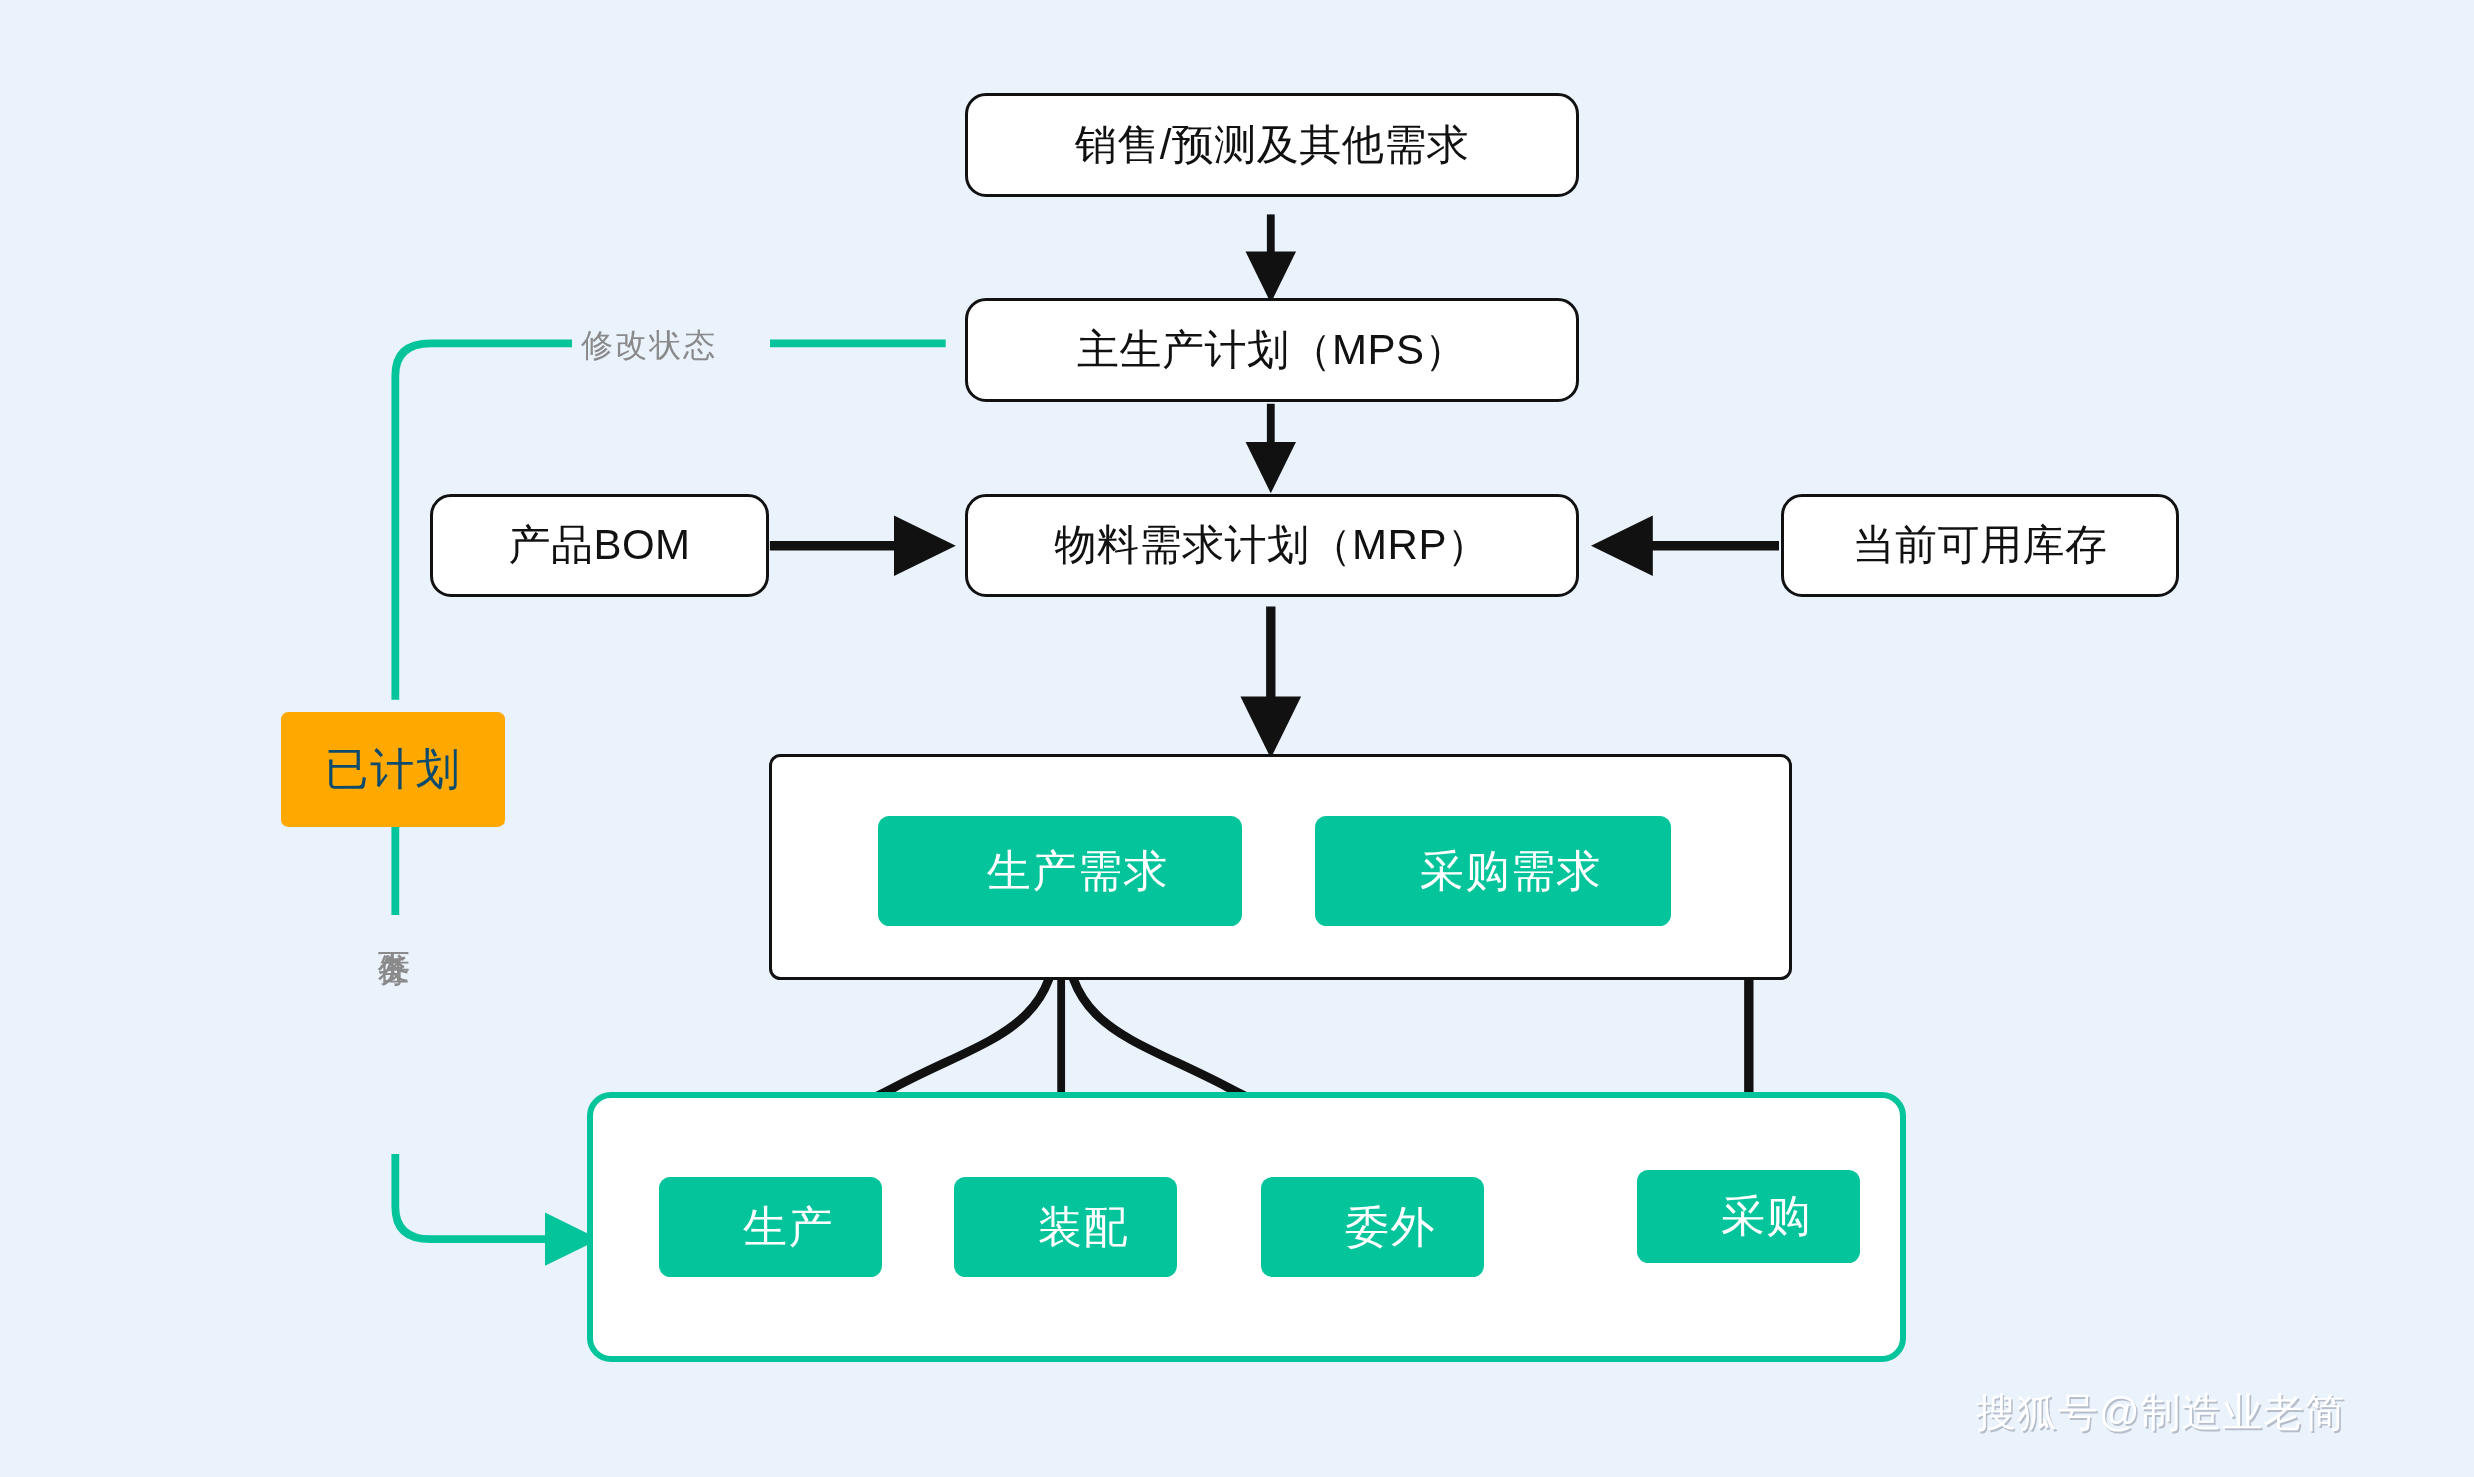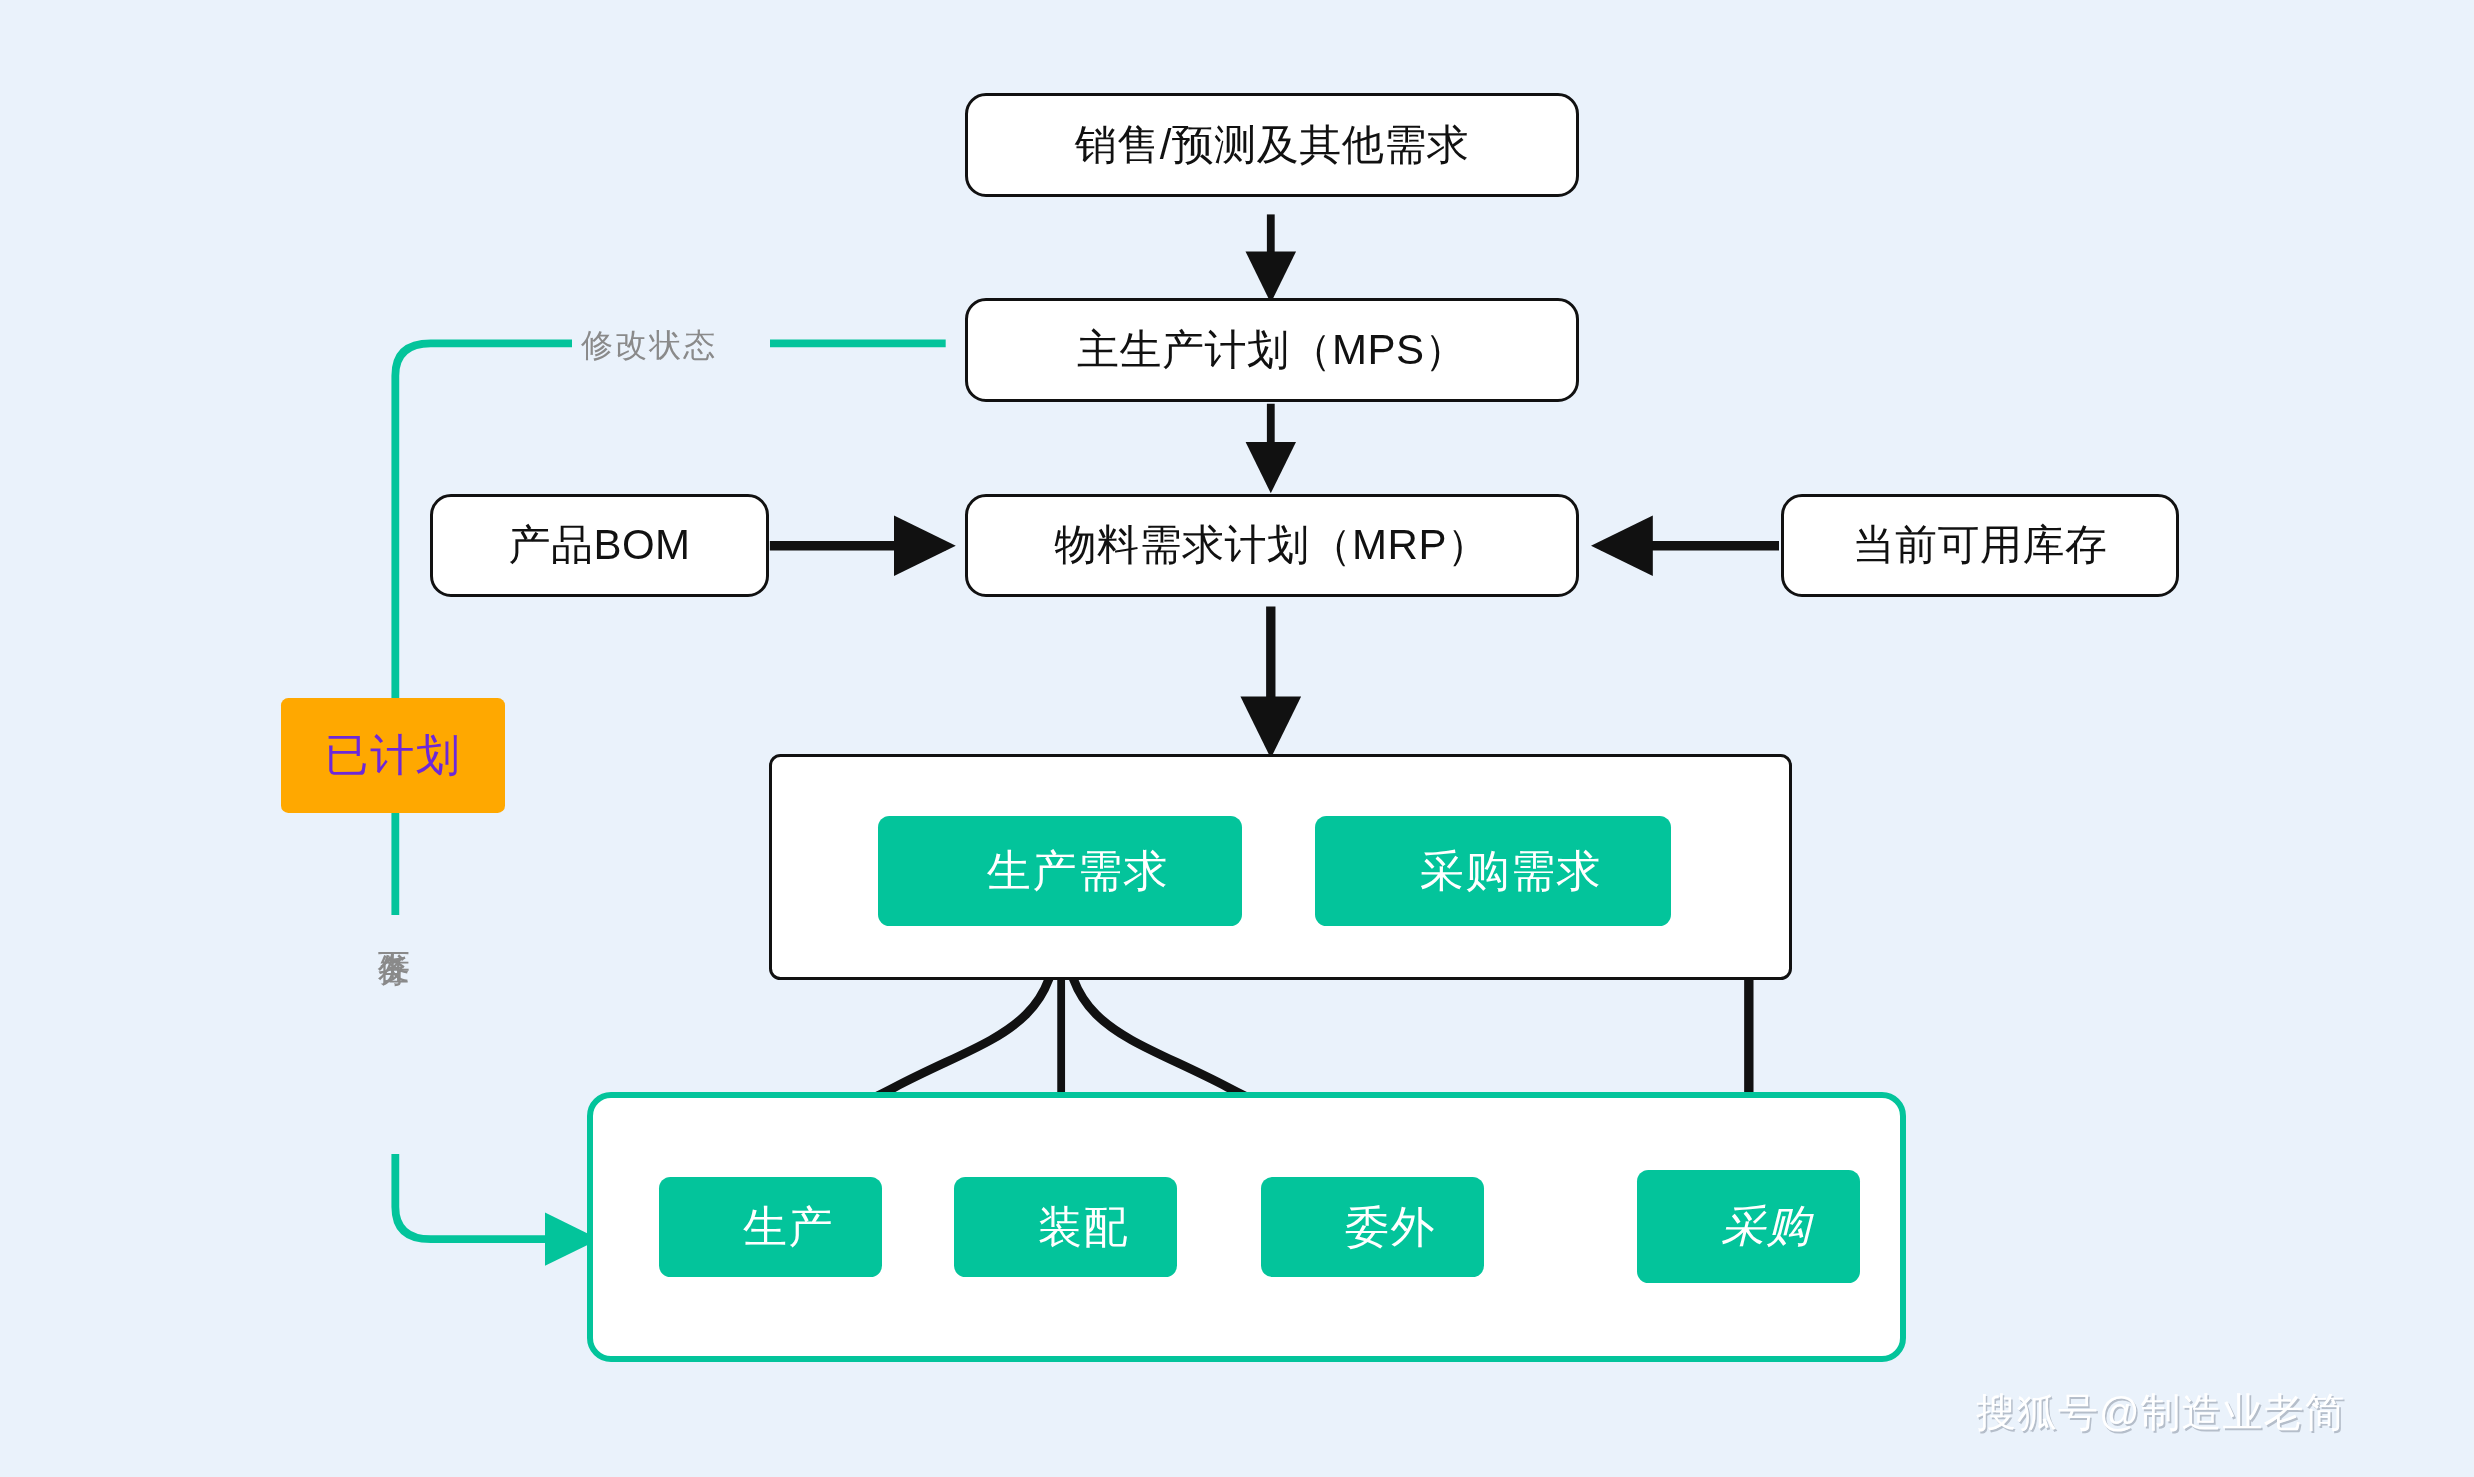--- a/index.html
+++ b/index.html
@@ -47,23 +47,24 @@
     background: #03c49b;
     border-radius: 11.4px;
     color: #ffffff;
     font-size: 44px;
     letter-spacing: 1.6px;
     padding-left: 36px;
   }
   .node-orange {
     background: #ffa800;
     border-radius: 7.3px;
-    color: #6d28d9;
+    color: #0c4a6e;
     font-size: 44px;
     letter-spacing: 1.6px;
+    margin-top: 14px;
   }
 
   
   .container-black {
     position: absolute;
     box-sizing: border-box;
     background: #ffffff;
     border: 3.6px solid #111111;
     border-radius: 11.4px;
   }
@@ -189,20 +190,20 @@
   </div>
 
   <div class="node node-teal" style="left:954px; top:1177px; width:223px; height:100px;">
     <span>装配</span>
   </div>
 
   <div class="node node-teal" style="left:1261px; top:1177px; width:223px; height:100px;">
     <span>委外</span>
   </div>
 
-  <div class="node node-teal" style="left:1637px; top:1170px; width:223px; height:113px;font-style:italic;">
+  <div class="node node-teal" style="left:1637px; top:1170px; width:223px; height:93px;">
     <span>采购</span>
   </div>
 
   <div class="watermark" style="left:1976px; top:1385px;">搜狐号@制造业老简</div>
 
 </div>
 
 
 </body></html>

